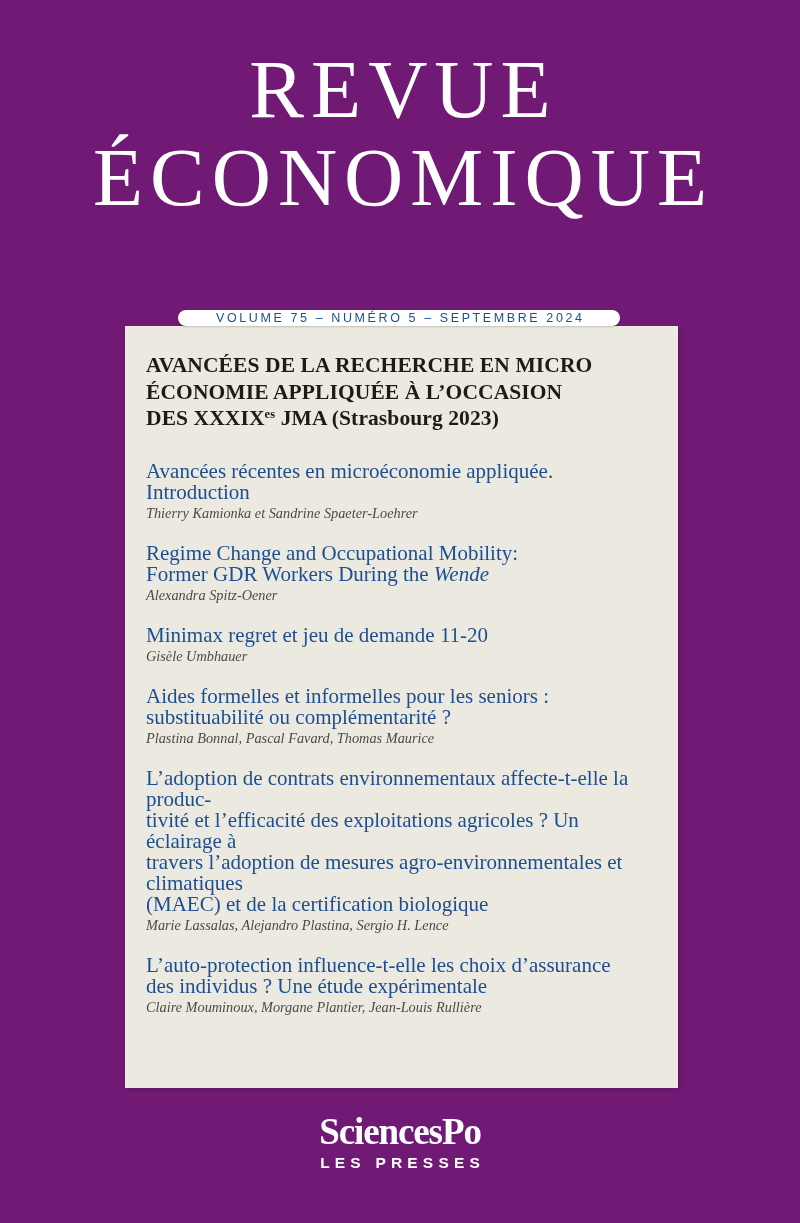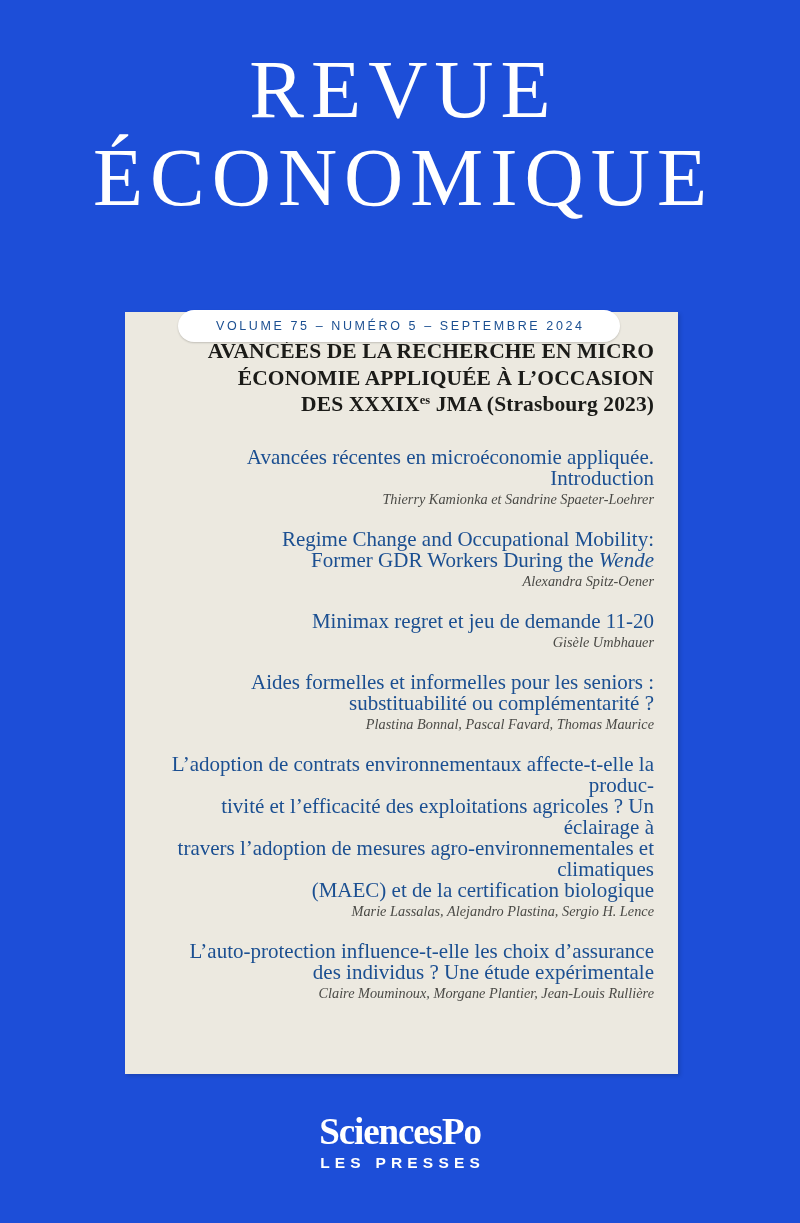--- a/index.html
+++ b/index.html
@@ -4,21 +4,21 @@
 <style>
   html, body {
     margin: 0;
     padding: 0;
     background: #ffffff;
   }
   #cover {
     position: relative;
     width: 800px;
     height: 1223px;
-    background: #1d4ed8;
+    background: #701a75;
     overflow: hidden;
     font-family: "Liberation Serif", "DejaVu Serif", serif;
     -webkit-font-smoothing: antialiased;
   }
 
   
   #masthead {
     position: absolute;
     top: 46px;
     left: 0;
@@ -35,21 +35,21 @@
     text-indent: 7px;
     color: #ffffff;
   }
 
   
   #volume-pill {
     position: absolute;
     left: 178px;
     top: 310px;
     width: 442px;
-    height: 32px;
+    height: 16px;
     background: #ffffff;
     border-radius: 16px;
     box-shadow: 0 1px 2px rgba(0,0,0,0.18);
     display: flex;
     align-items: center;
     justify-content: center;
     z-index: 4;
   }
   #volume-pill .pill-text {
     font-family: "Liberation Sans", "DejaVu Sans", sans-serif;
@@ -58,29 +58,28 @@
     letter-spacing: 2.6px;
     text-indent: 2.6px;
     color: #1b4f91;
     white-space: nowrap;
   }
 
   
   #panel {
     position: absolute;
     left: 125px;
-    top: 312px;
+    top: 326px;
     width: 553px;
     height: 762px;
     background: #ece9e0;
     box-shadow: 2px 2px 4px rgba(0,0,0,0.16);
     box-sizing: border-box;
     padding: 26px 24px 0 21px;
     z-index: 2;
-    text-align: right;
   }
 
   
   #issue-title {
     font-family: "Liberation Serif", "DejaVu Serif", serif;
     font-weight: bold;
     font-size: 21.5px;
     line-height: 26.5px;
     color: #1b1b18;
     letter-spacing: 0.1px;

